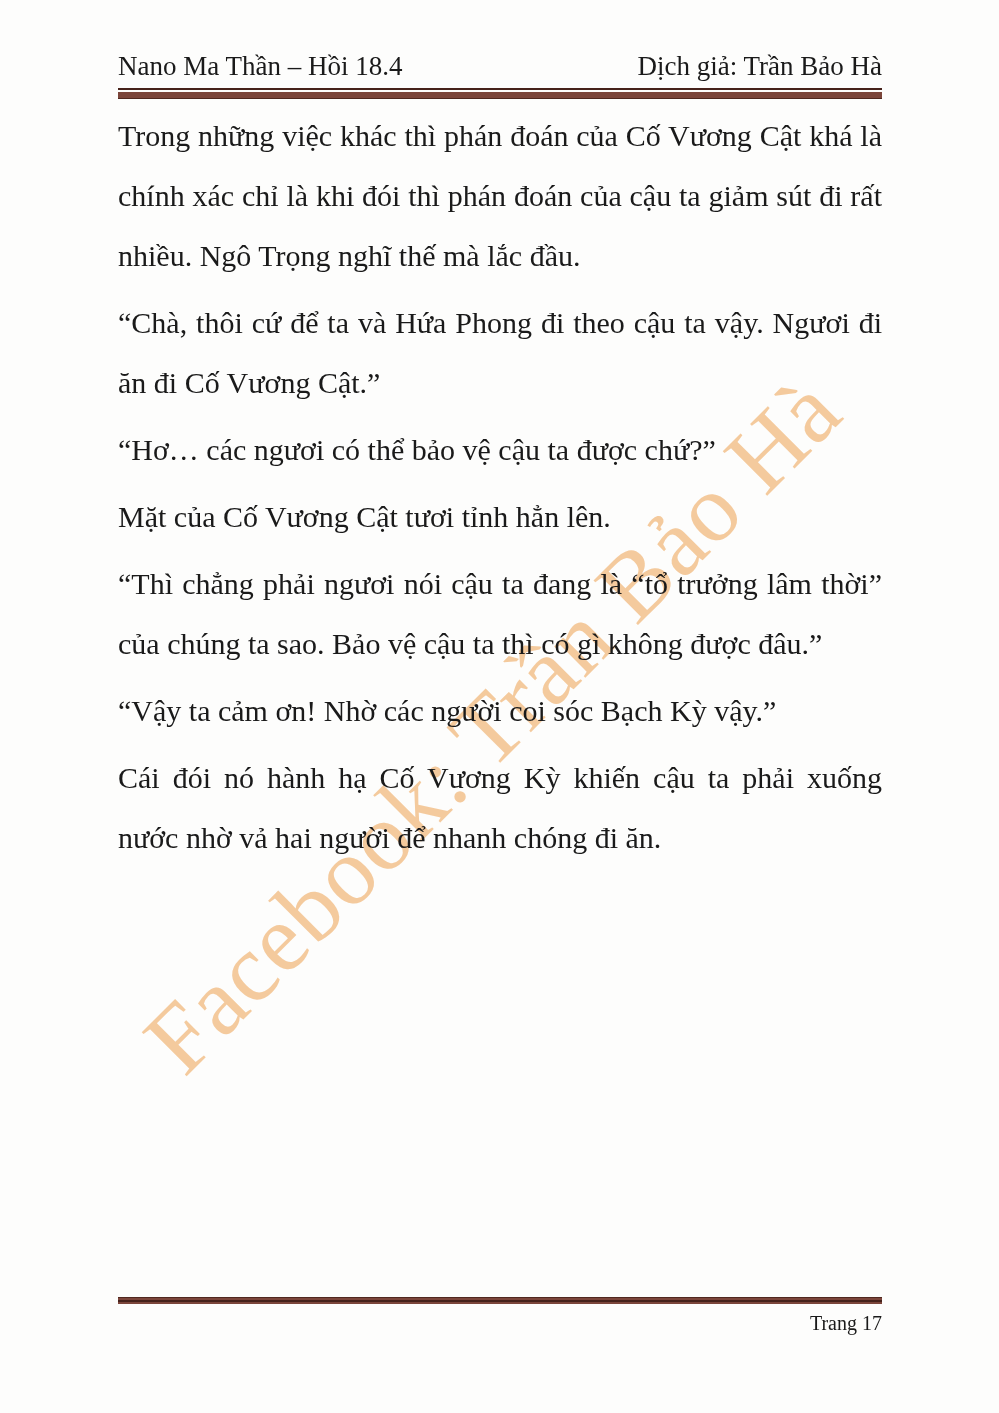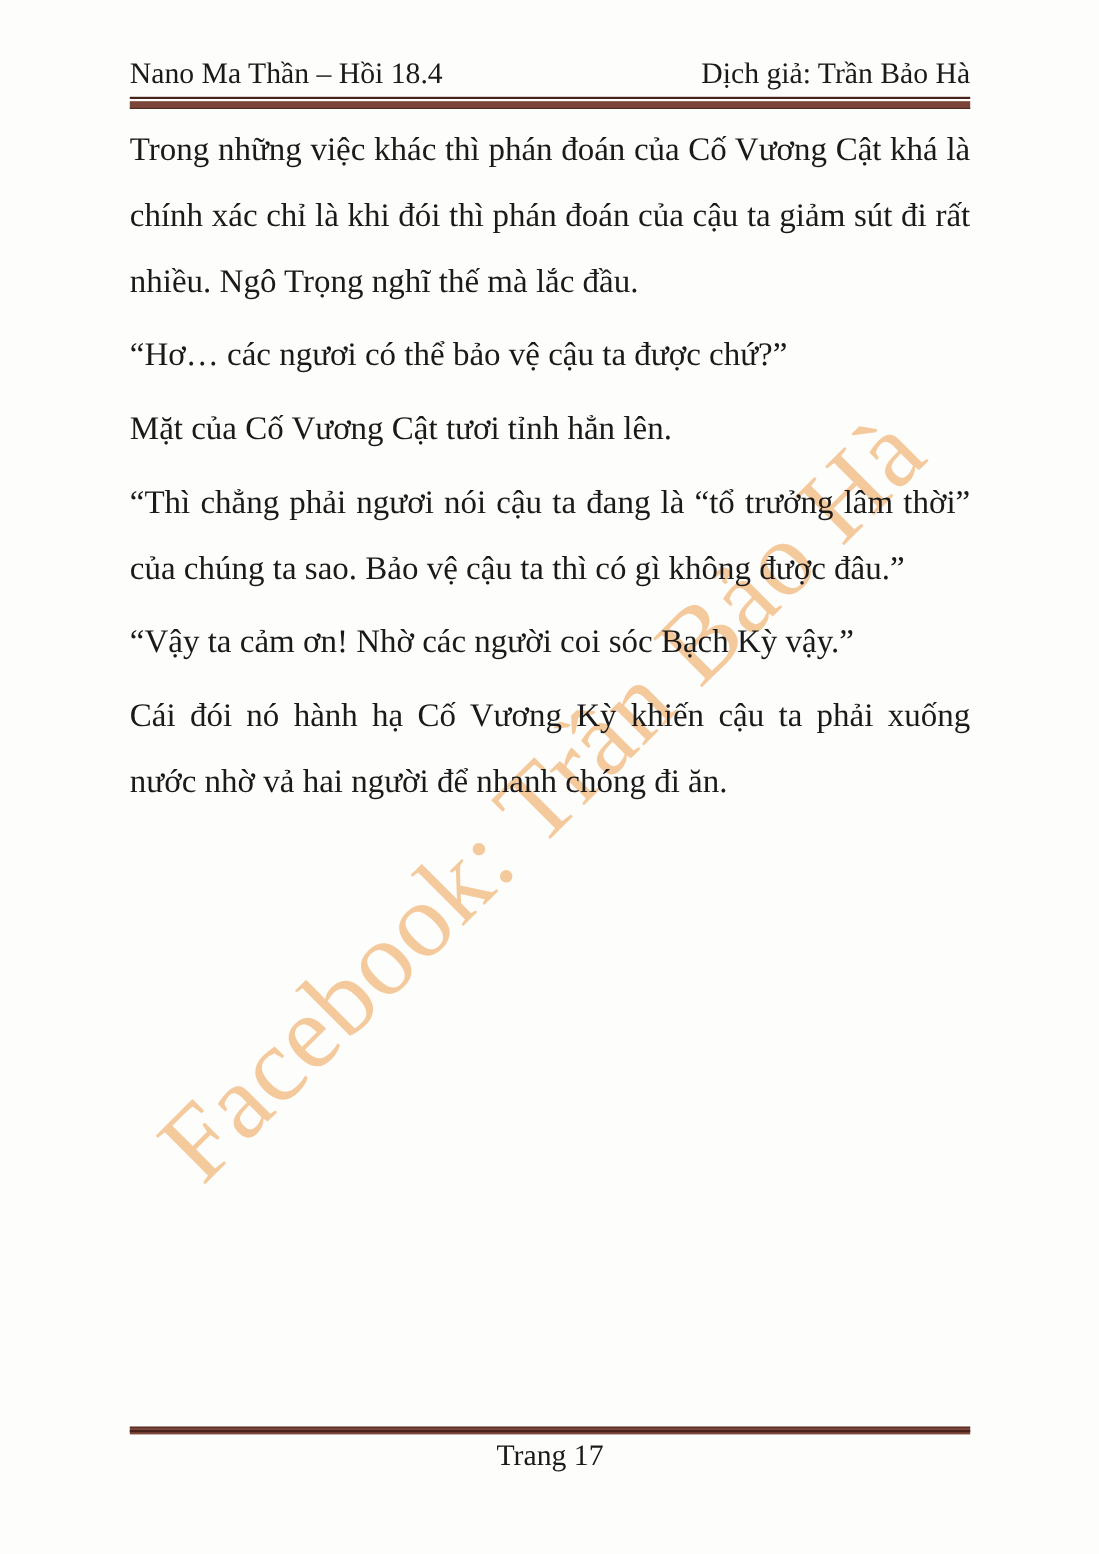--- a/index.html
+++ b/index.html
@@ -94,42 +94,43 @@
   }
   .rule-bottom::after {
     content: "";
     display: block;
     margin-top: 2px;
     height: 0;
     border-top: 2px solid #46221b;
   }
   .page-number-row {
     margin-top: 4px;
-    text-align: center;
-    font-size: 27px;
+    text-align: right;
+    font-size: 20px;
     line-height: 30px;
   }
 </style>
 </head>
 <body>
 
 <div class="page">
 
   <div class="watermark">Facebook: Trần Bảo Hà</div>
 
   <div class="header">
     <div class="header-row">
       <span>Nano Ma Thần – Hồi 18.4</span>
       <span>Dịch giả: Trần Bảo Hà</span>
     </div>
     <div class="rule rule-top"></div>
   </div>
 
   <div class="content">
     <p>Trong những việc khác thì phán đoán của Cố Vương Cật khá là chính xác chỉ là khi đói thì phán đoán của cậu ta giảm sút đi rất nhiều. Ngô Trọng nghĩ thế mà lắc đầu.</p>
+    <p>“Chà, thôi cứ để ta và Hứa Phong đi theo cậu ta vậy. Ngươi đi ăn đi Cố Vương Cật.”</p>
     <p>“Hơ… các ngươi có thể bảo vệ cậu ta được chứ?”</p>
     <p>Mặt của Cố Vương Cật tươi tỉnh hẳn lên.</p>
     <p>“Thì chẳng phải ngươi nói cậu ta đang là “tổ trưởng lâm thời” của chúng ta sao. Bảo vệ cậu ta thì có gì không được đâu.”</p>
     <p>“Vậy ta cảm ơn! Nhờ các người coi sóc Bạch Kỳ vậy.”</p>
     <p>Cái đói nó hành hạ Cố Vương Kỳ khiến cậu ta phải xuống nước nhờ vả hai người để nhanh chóng đi ăn.</p>
   </div>
 
   <div class="footer">
     <div class="rule rule-bottom"></div>
     <div class="page-number-row">

